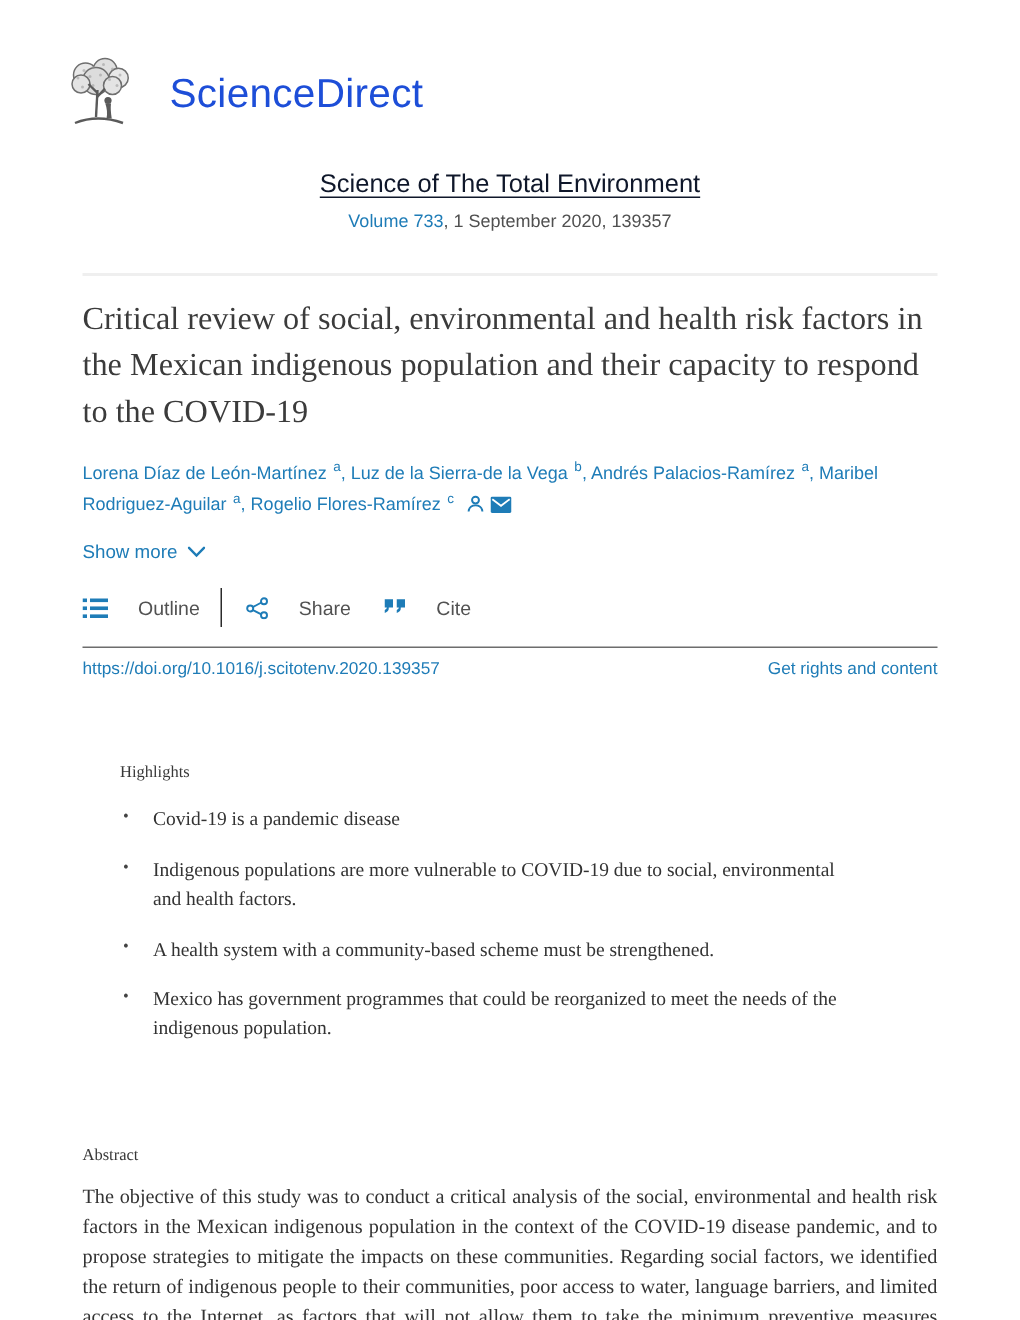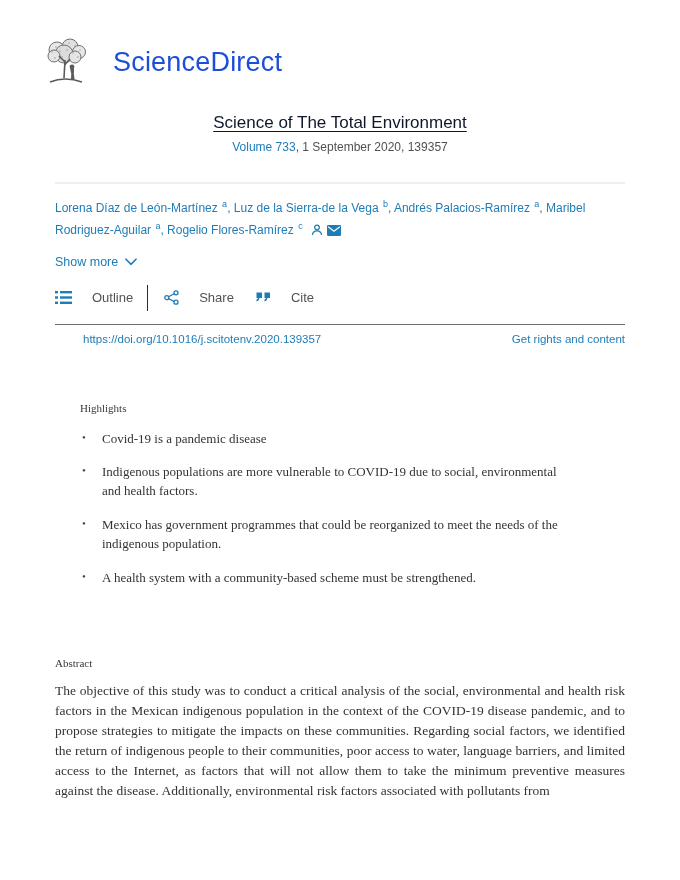--- a/index.html
+++ b/index.html
@@ -53,21 +53,21 @@
     display:inline-flex; align-items:center; gap:20px;
     font-size:13px; color:#525252; background:none; border:none;
     font-family:"Liberation Sans", sans-serif; cursor:pointer;
   }
   .action-divider { width:1px; height:26px; background:#2b2b2b; margin:0 16px 0 14px; }
   .action-gap { width:22px; }
 
   .rule-dark { border:none; border-top:1px solid #6d6d6d; margin:13px 55px 0 55px; }
 
   .doi-row {
-    padding:8px 55px 0 83px; display:flex; justify-content:space-between;
+    padding:8px 55px 0 55px; display:flex; justify-content:space-between;
     font-size:11.5px;
   }
 
   
   .highlights { margin:57px 0 0 80px; width:480px; }
   .section-heading {
     font-family:"Liberation Serif", serif; font-weight:400;
     font-size:11px; color:#383838;
   }
   .highlight-list { list-style:none; margin-top:16px; }
@@ -132,20 +132,21 @@
 <div class="journal">
   <a class="journal-title">Science of The Total Environment</a>
   <div class="journal-issue">
     <a class="link-blue">Volume 733</a><span>, 1 September 2020, 139357</span>
   </div>
 </div>
 
 <hr class="rule-light">
 
 <div class="article-wrap">
+  <h1 class="article-title">Critical review of social, environmental and health risk factors in the Mexican indigenous population and their capacity to respond to the COVID-19</h1>
 
   <div class="authors">
     <span id="author-names"><a class="author-link">Lorena Díaz de León-Martínez <sup>a</sup></a><span class="author-sep">, </span><a class="author-link">Luz de la Sierra-de la Vega <sup>b</sup></a><span class="author-sep">, </span><a class="author-link">Andrés Palacios-Ramírez <sup>a</sup></a><span class="author-sep">, </span><a class="author-link">Maribel Rodriguez-Aguilar <sup>a</sup></a><span class="author-sep">, </span><a class="author-link">Rogelio Flores-Ramírez <sup>c</sup></a></span><span class="author-icons"><svg width="12" height="12" viewBox="0 0 12 12">
           <circle cx="6" cy="3.4" r="2.3" fill="none" stroke="#1e7cb7" stroke-width="1.3"></circle>
         <path d="M1.4 11 Q1.8 6.9 6 6.9 Q10.2 6.9 10.6 11" fill="none" stroke="#1e7cb7" stroke-width="1.3"></path>
         </svg><svg width="14" height="11" viewBox="0 0 14 11">
           <rect x="0" y="0" width="14" height="11" rx="1.2" fill="#1e7cb7"></rect>
         <path d="M1.2 1.8 L7 6.2 L12.8 1.8" fill="none" stroke="#fff" stroke-width="1.2"></path>
         </svg></span>
   </div>
@@ -205,21 +206,21 @@
 <div class="doi-row">
   <a class="link-blue">https://doi.org/10.1016/j.scitotenv.2020.139357</a>
   <a class="link-blue">Get rights and content</a>
 </div>
 
 <div class="highlights">
   <h2 class="section-heading">Highlights</h2>
   <ul class="highlight-list" id="highlight-list">
       <li>Covid-19 is a pandemic disease</li>
       <li>Indigenous populations are more vulnerable to COVID-19 due to social, environmental and health factors.</li>
+      <li>A health system with a community-based scheme must be strengthened.</li>
       <li>Mexico has government programmes that could be reorganized to meet the needs of the indigenous population.</li>
-      <li>A health system with a community-based scheme must be strengthened.</li>
     </ul>
 </div>
 
 <div class="abstract">
   <h2 class="section-heading">Abstract</h2>
   <p><span>The objective of this study was to conduct a critical analysis of the social, environmental and health risk factors in the Mexican indigenous population in the context of the COVID-19 disease pandemic, and to propose strategies to mitigate the impacts on these communities. Regarding social factors, we identified the return of indigenous people to their communities, poor access to water, language barriers, and limited access to the Internet, as factors that will not allow them to take the minimum preventive measures against the disease. Additionally, environmental risk factors associated with pollutants from </span></p>
 </div>
 
 </body></html>

